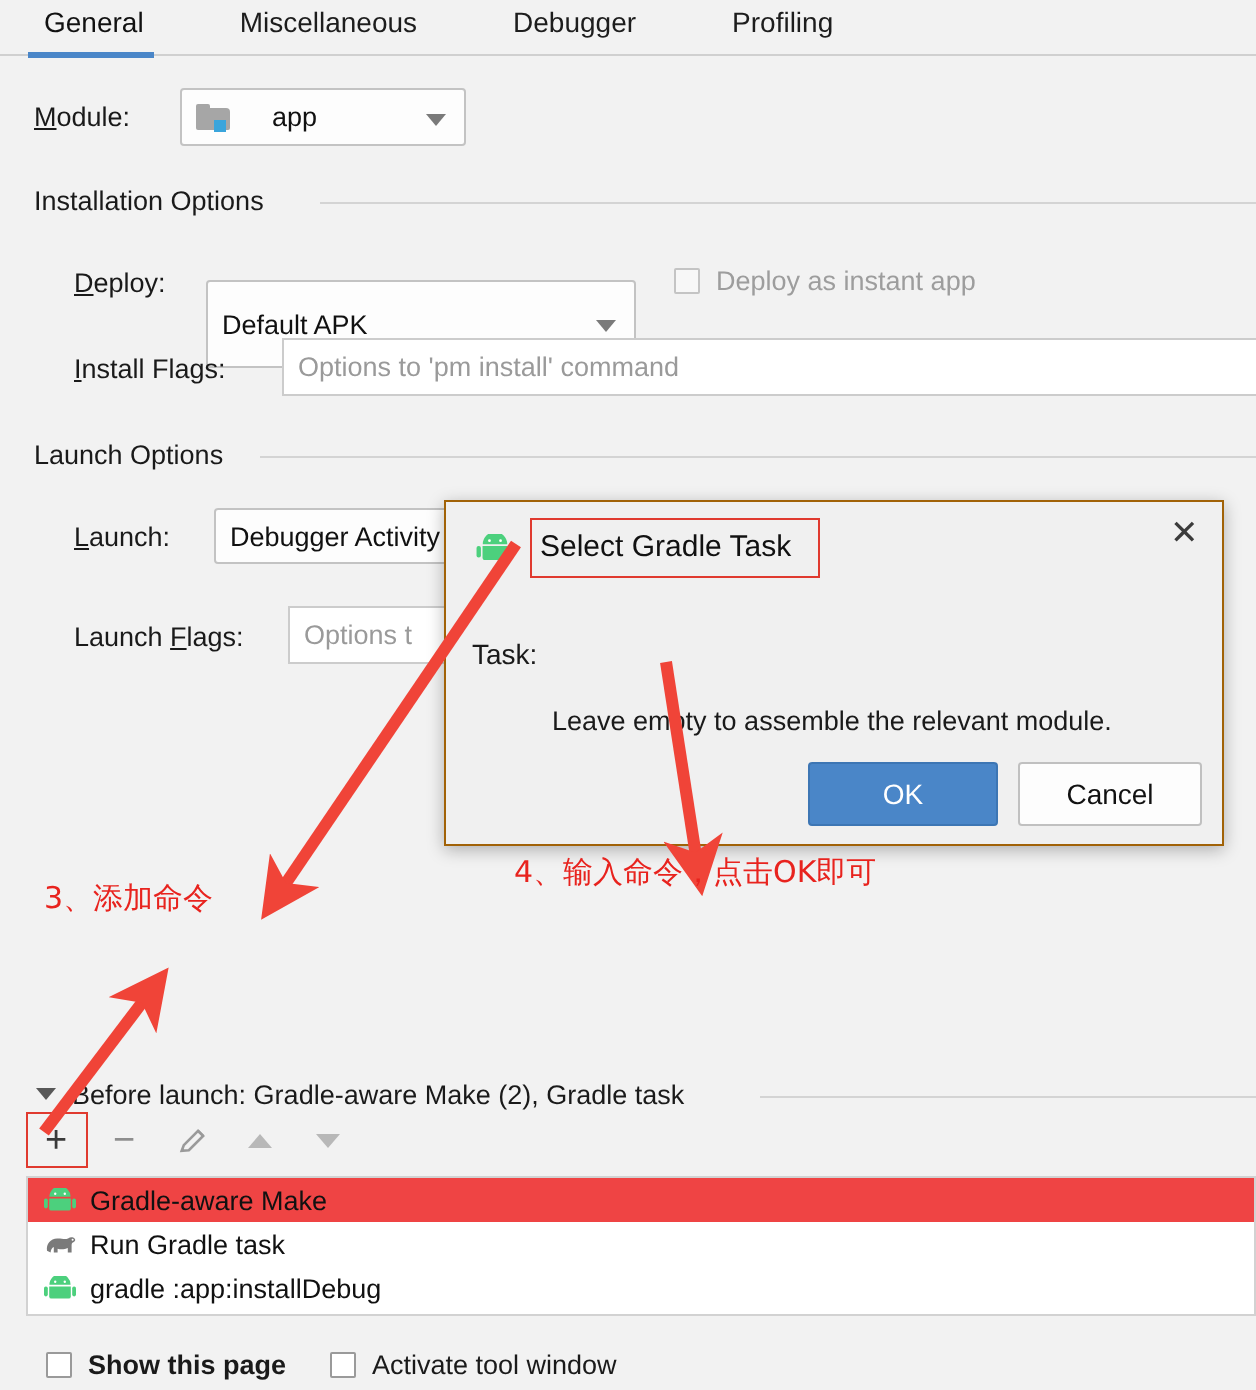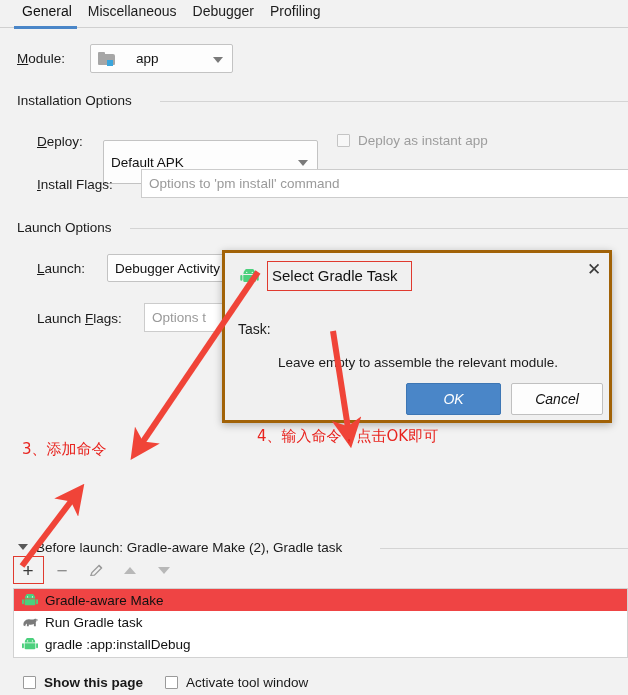--- a/index.html
+++ b/index.html
@@ -24,20 +24,21 @@
 
   
   .tabbar {
     position: absolute;
     left: 0; top: 0;
     width: 628px; height: 28px;
     display: flex;
     align-items: flex-start;
     padding-left: 14px;
     box-sizing: border-box;
+    gap: 32px;
   }
   .tab {
     font-size: 14px;
     color: #1d1d1d;
     padding: 3px 8px 6px 8px;
     cursor: default;
     white-space: nowrap;
   }
   .tab.active { color: #111; }
   .tabline {
@@ -196,21 +197,21 @@
     color: #111;
     box-sizing: border-box;
   }
   .listrow.sel { background: #ef4444; }
   .li-icon { width: 18px; margin-right: 5px; flex: 0 0 auto; display:flex; align-items:center;}
 
   
   .dialog {
     position: absolute;
     background: #f0f0f0;
-    border: 3px solid #a16207;
+    border: 1px solid #a16207;
     box-shadow: 0 2px 8px rgba(0,0,0,0.28);
     box-sizing: border-box;
     z-index: 40;
   }
   .dlg-title {
     position: absolute;
     font-size: 15px;
     color: #111;
     white-space: nowrap;
   }
@@ -236,21 +237,20 @@
     font-size: 13.5px;
     color: #1a1a1a;
     white-space: nowrap;
   }
   .btn {
     position: absolute;
     border-radius: 2px;
     box-sizing: border-box;
     display: flex; align-items: center; justify-content: center;
     font-size: 14px;
-    font-style: italic;
   }
   .btn.primary {
     background: #4a86c8;
     border: 1px solid #3d76b4;
     color: #ffffff;
   }
   .btn.secondary {
     background: #fdfdfd;
     border: 1px solid #c0c0c0;
     color: #111;

